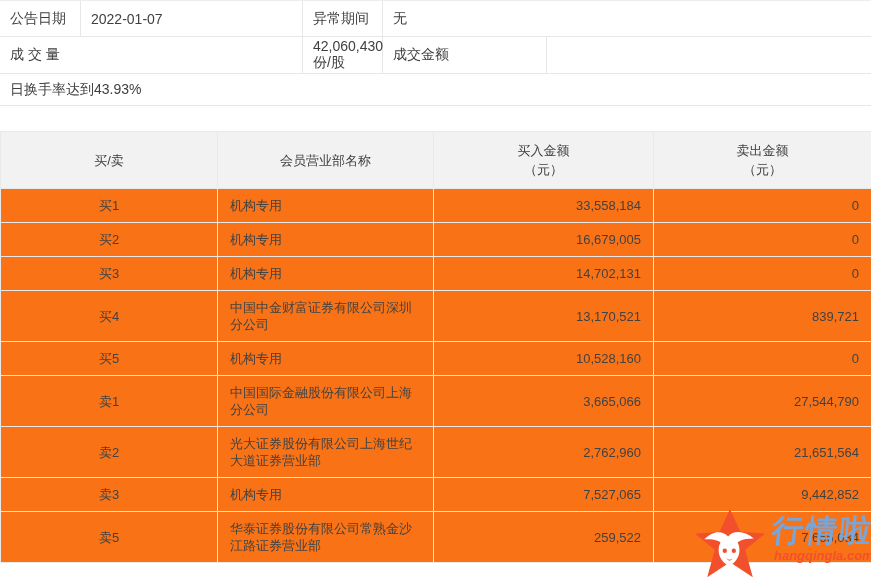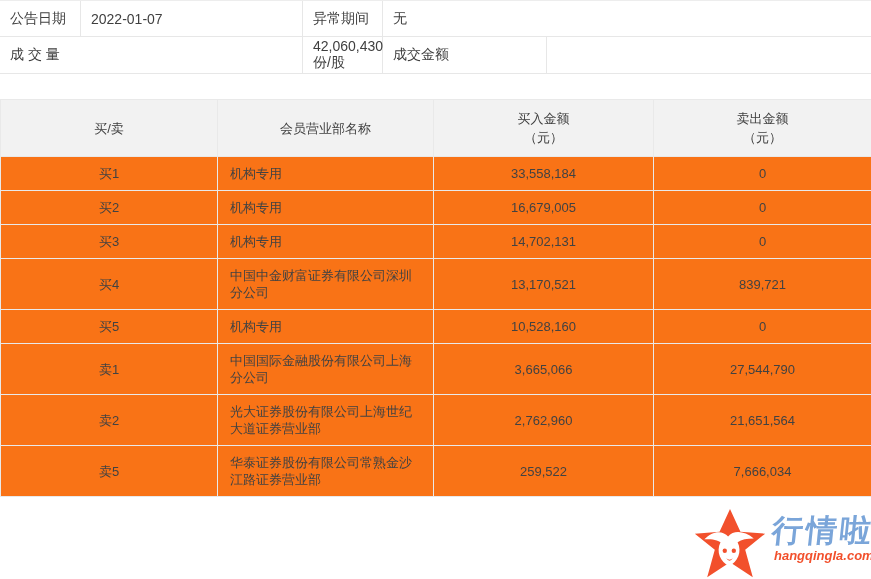--- a/index.html
+++ b/index.html
@@ -36,21 +36,21 @@
     font-weight: normal;
     color: #404040;
     text-align: center;
     height: 57px;
     line-height: 19px;
     padding: 6px 4px;
   }
   table.lhb tbody td { background: #f97316; color: #424242; padding: 8px 12px; line-height: 17px; height: 34px; }
   td.cell-side { text-align: center; padding: 8px 4px; }
   td.cell-broker { text-align: left; padding: 8px 2px 8px 6px; }
-  td.cell-buy, td.cell-sell { text-align: center; }
+  td.cell-buy, td.cell-sell { text-align: right; }
 
   
   .watermark { position: absolute; left: 690px; top: 504px; width: 181px; height: 75px; pointer-events: none; }
   .wm-logo { position: absolute; left: 2px; top: 4px; width: 76px; height: 76px; }
   .wm-brand {
     position: absolute; left: 82px; top: 6px;
     font-size: 31px; font-weight: bold; letter-spacing: 3px;
     color: #7aa5d9; transform: skewX(-6deg);
     white-space: nowrap;
   }
@@ -69,20 +69,23 @@
     <div class="info-row info-row-1">
       <div class="info-cell bordered">公告日期</div>
       <div class="info-cell bordered">2022-01-07</div>
       <div class="info-cell bordered">异常期间</div>
       <div class="info-cell">无</div>
     </div>
     <div class="info-row info-row-2">
       <div class="info-cell bordered">成 交 量</div>
       <div class="info-cell bordered">42,060,430 份/股</div>
       <div class="info-cell bordered">成交金额</div>
+    </div>
+    <div class="info-row info-row-3">
+      <div class="info-cell">日换手率达到43.93%</div>
     </div>
   </div>
 
   <div class="gap"></div>
 
   <table class="lhb">
     <colgroup>
         <col class="c-side">
         <col class="c-broker">
         <col class="c-buy">
@@ -143,20 +146,26 @@
         <td class="cell-buy">3,665,066</td>
         <td class="cell-sell">27,544,790</td>
       </tr>
       <tr>
         <td class="cell-side">卖2</td>
         <td class="cell-broker">光大证券股份有限公司上海世纪大道证券营业部</td>
         <td class="cell-buy">2,762,960</td>
         <td class="cell-sell">21,651,564</td>
       </tr>
       <tr>
+        <td class="cell-side">卖3</td>
+        <td class="cell-broker">机构专用</td>
+        <td class="cell-buy">7,527,065</td>
+        <td class="cell-sell">9,442,852</td>
+      </tr>
+      <tr>
         <td class="cell-side">卖5</td>
         <td class="cell-broker">华泰证券股份有限公司常熟金沙江路证券营业部</td>
         <td class="cell-buy">259,522</td>
         <td class="cell-sell">7,666,034</td>
       </tr>
     </tbody>
   </table>
 
   <div class="watermark">
     <svg class="wm-logo" viewBox="0 0 80 80">

